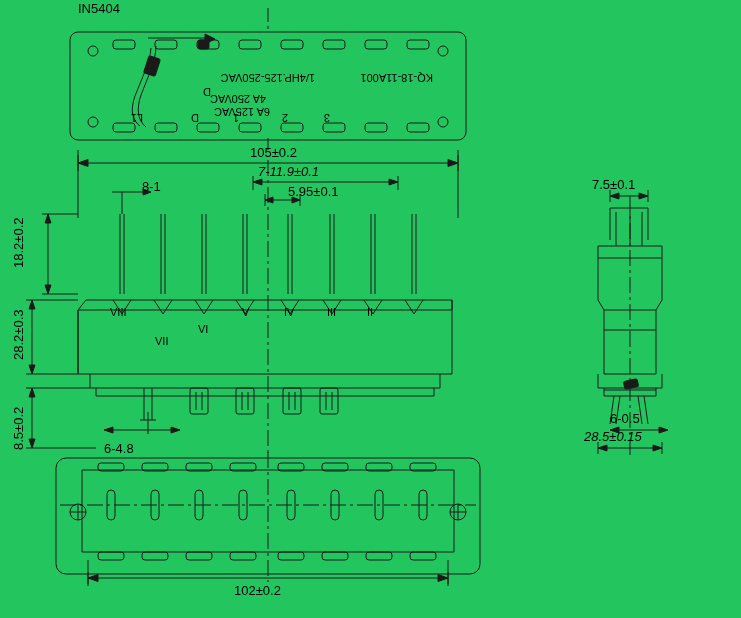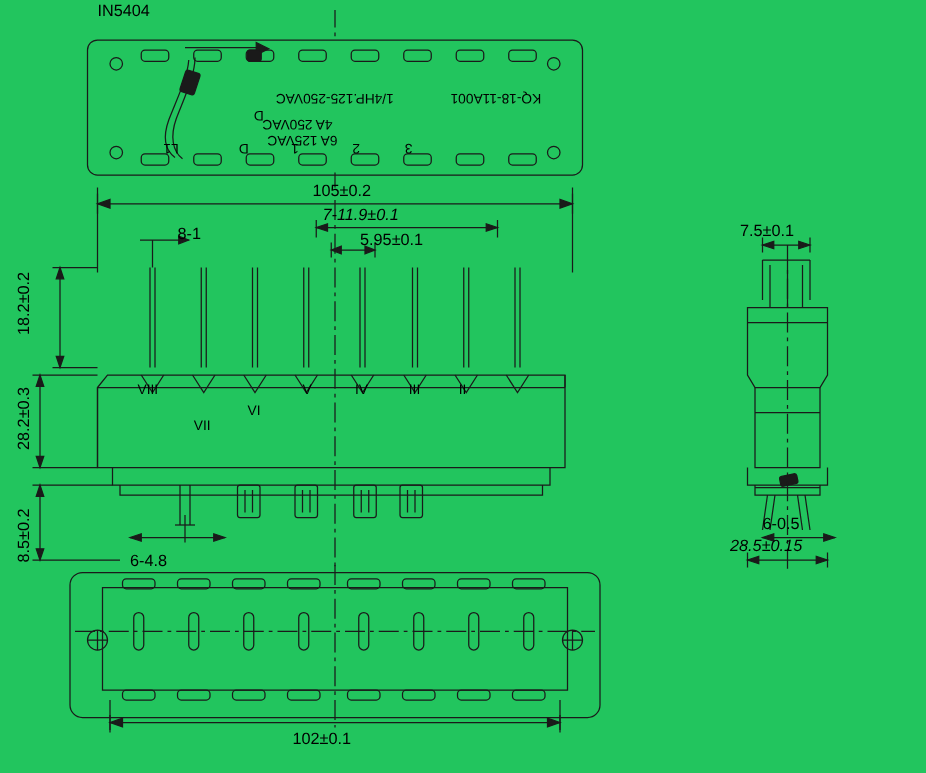--- a/index.html
+++ b/index.html
@@ -299,15 +299,15 @@
   <div class="lbl small" style="left:198px; top:324px;">VI</div>
   <div class="lbl small" style="left:242px; top:307px;">V</div>
   <div class="lbl small" style="left:284px; top:307px;">IV</div>
   <div class="lbl small" style="left:327px; top:307px;">III</div>
   <div class="lbl small" style="left:367px; top:307px;">II</div>
 
   <div class="lbl" style="left:592px; top:178px;">7.5±0.1</div>
   <div class="lbl" style="left:610px; top:412px;">6-0.5</div>
   <div class="lbl" style="left:584px; top:430px;font-style:italic;">28.5±0.15</div>
 
-  <div class="lbl" style="left:234px; top:584px;">102±0.1</div>
+  <div class="lbl" style="left:234px; top:584px;">102±0.2</div>
 
 </div>
 
 </body></html>

